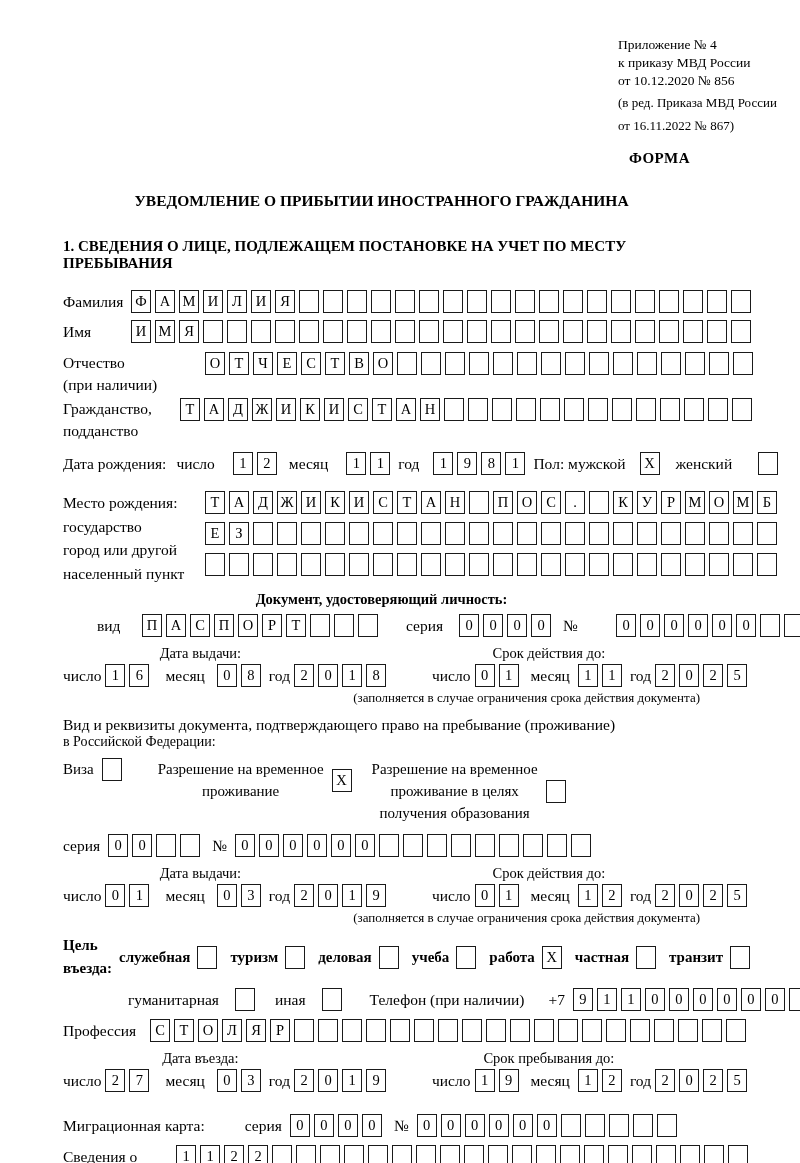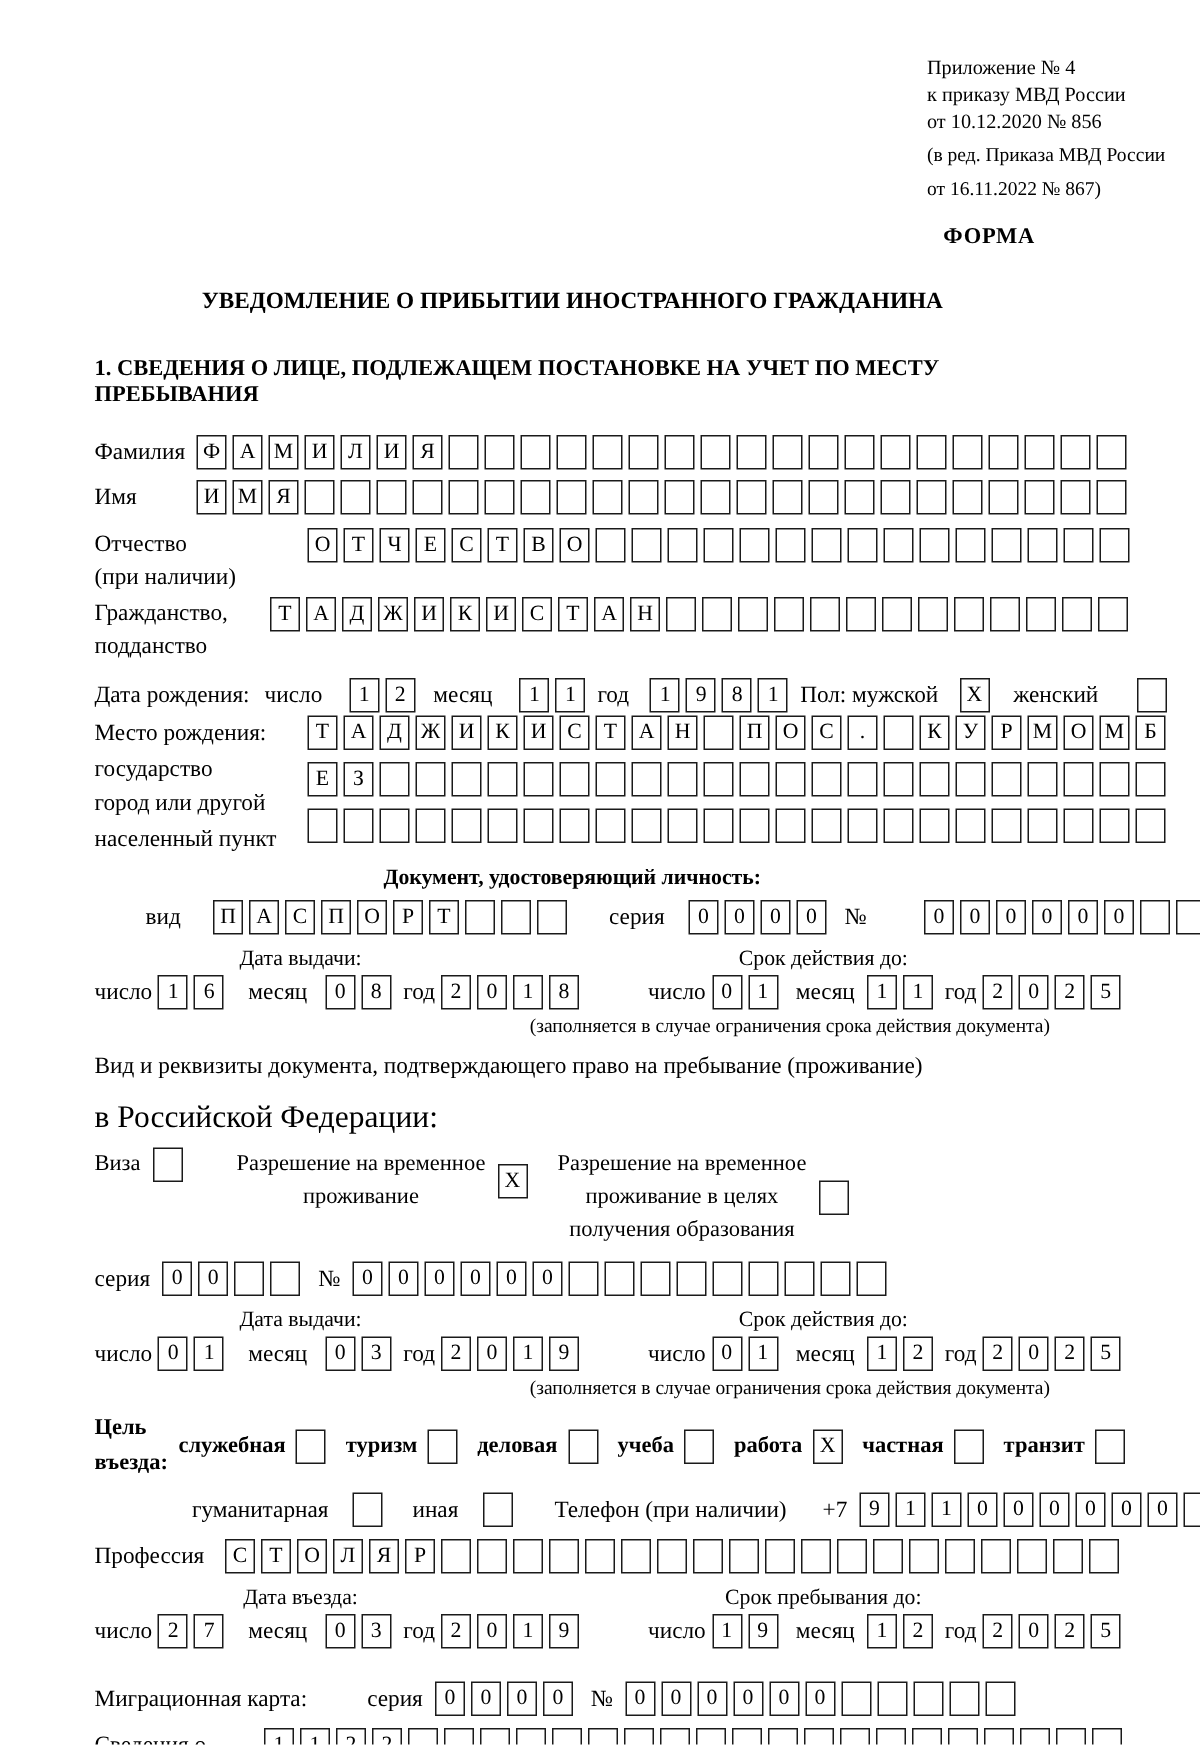--- a/index.html
+++ b/index.html
@@ -37,35 +37,35 @@
   .r-name    { margin-top:7px; }  .r-name .lbl { width:68px; }
   .r-patr    { margin-top:9px; }  .r-patr .lblcol { width:142px; line-height:22px; }
   .r-cit     { margin-top:2px; }  .r-cit .lblcol { width:117px; line-height:22px; }
 
   .r-birth { margin-top:10px; align-items:center; }
   .r-birth .lbl { margin-right:10px; }
   .gap4 { width:4px; flex:none; } .gap8 { width:8px; flex:none; }
   .gap12 { width:12px; flex:none; } .gap16 { width:16px; flex:none; }
   .gap24 { width:24px; flex:none; } .gap40 { width:40px; flex:none; }
 
-  .r-bplace { margin-top:2px; } .r-bplace .lblcol { width:142px; line-height:23.5px; }
+  .r-bplace { margin-top:16px; } .r-bplace .lblcol { width:142px; line-height:23.5px; }
   .bprows .row + .row { margin-top:8px; }
 
   .dochead { margin-top:6px; text-align:center; font-weight:bold; font-size:14.5px; }
   .r-vid { margin-top:6px; align-items:center;margin-left:34px; } .r-vid .lbl { width:45px; }
 
   .dh { display:flex; margin-top:8px; font-size:14.5px; }
   .dh .dl { width:300px; text-align:center; }
   .dh .dr { width:330px; margin-left:60px; text-align:center; }
   .dv { display:flex; margin-top:2px; align-items:center; }
   .dv .rightgrp { margin-left:42px; display:flex; align-items:center; }
   .notr { margin-top:3px; text-align:right; font-size:13px; }
 
   .stay1 { margin-top:10px; font-size:15.5px; }
-  .stay2 { margin-top:12px; font-size:21px; }
+  .stay2 { margin-top:0; font-size:14px; }
   .r-opts { margin-top:8px; }
   .opt { display:flex; align-items:center; }
   .opt .olbl { line-height:23px; margin-right:8px; }
   .optc { text-align:center; line-height:22px; margin-right:8px; }
 
   .r-series { margin-top:10px; align-items:center; }
   .r-purpose { margin-top:8px; align-items:center; flex-wrap:nowrap; }
   .r-purpose .plbl { margin-right:7px; line-height:23px;font-weight:bold; }
   .r-purpose .boxes { margin-right:9px; }
   .r-hum { margin-top:8px; margin-left:65px; align-items:center; }

